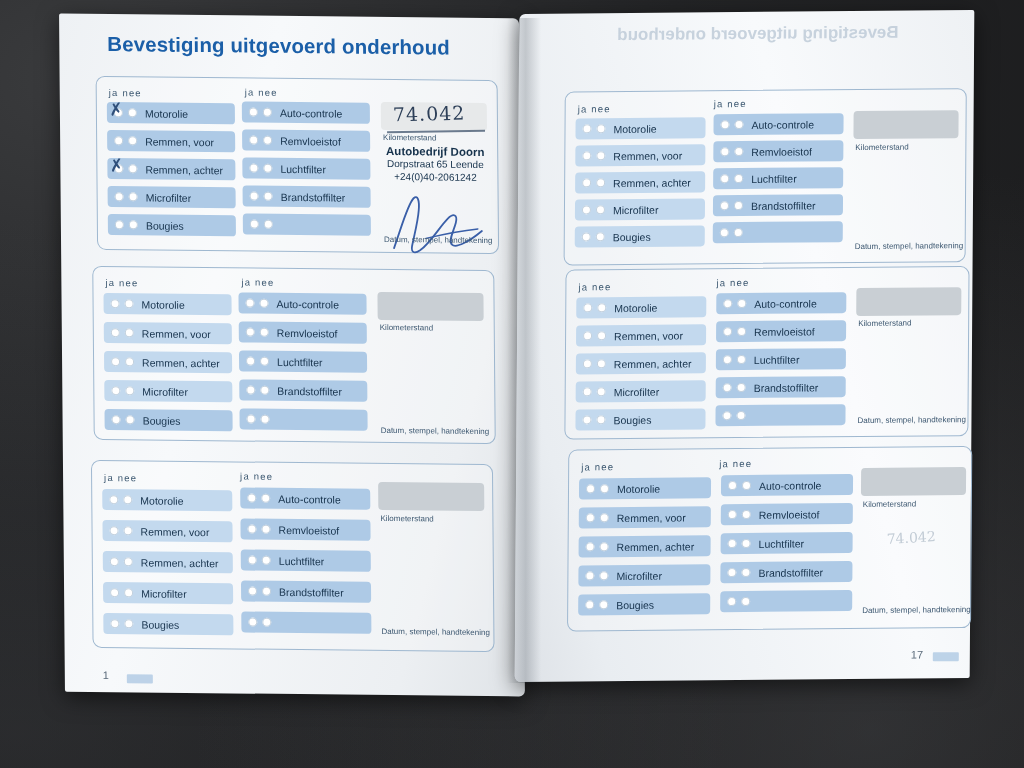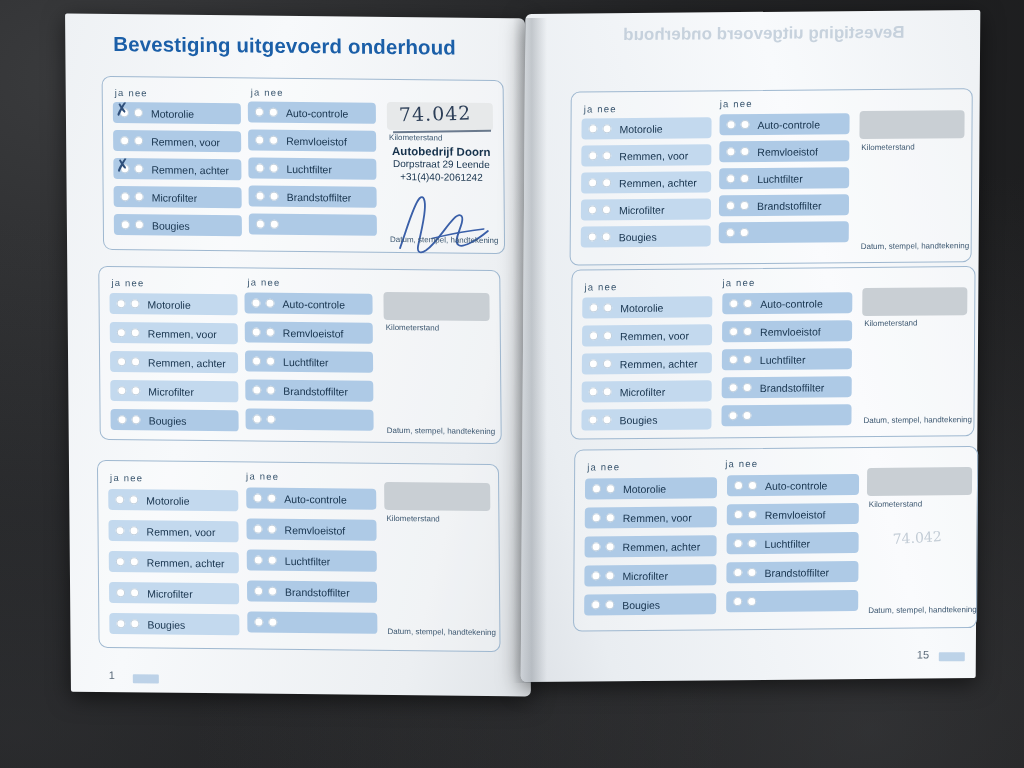--- a/index.html
+++ b/index.html
@@ -28,21 +28,21 @@
     position: absolute;
     inset: 0;
     background:
       radial-gradient(ellipse at 85% 95%, rgba(90,92,96,0.35) 0%, rgba(0,0,0,0) 55%),
       radial-gradient(ellipse at 2% 95%, rgba(70,72,76,0.30) 0%, rgba(0,0,0,0) 50%);
   }
 
   
   .booklet {
     position: absolute;
-    left: 18px;
+    left: 12px;
     top: 6px;
     width: 985px;
     height: 700px;
   }
   .page-sheet {
     position: absolute;
     background: #f3f5f7;
     box-shadow: 0 6px 22px rgba(0,0,0,0.55);
   }
   .page-left {
@@ -298,22 +298,22 @@
 
           </div>
 
           <div class="km-box" style="left:284px; top:22px; width:106px; height:28px; background:#e7e9ea;"></div>
           <div class="handwriting" style="left:296px; top:22px;">74.042</div>
           <div class="km-underline" style="left:290px; top:50px; width:98px;"></div>
           <div class="km-label" style="left:286px; top:53px;">Kilometerstand</div>
 
           <div class="stamp" style="left:284px; top:64px; width:108px;">
             <div class="s1">Autobedrijf Doorn</div>
-            <div class="s2">Dorpstraat 29 Leende</div>
-            <div class="s3">+31(4)40-2061242</div>
+            <div class="s2">Dorpstraat 65 Leende</div>
+            <div class="s3">+24(0)40-2061242</div>
           </div>
 
           <svg class="signature" viewBox="0 0 110 70" style="left:288px; top:110px;">
             <path d="M8,58 C16,36 22,14 28,8 C32,4 34,10 33,20 C32,32 28,46 26,56 C25,62 28,64 34,60 C44,53 54,36 62,28 C68,22 72,24 70,32 C68,40 62,50 66,54 C70,58 84,50 96,40" fill="none" stroke="#3a5fa8" stroke-width="1.8" stroke-linecap="round"></path>
             <path d="M40,48 C56,44 74,40 92,38" fill="none" stroke="#3a5fa8" stroke-width="1.4" stroke-linecap="round"></path>
           </svg>
 
           <div class="sign-label" style="left:286px; top:155px;">Datum, stempel, handtekening</div>
 
           <div class="tick" style="left:12px; top:22px;">✗</div>
@@ -629,20 +629,20 @@
               <span class="dot second"></span>
 
           </div>
 
           <div class="km-box" style="left:292px; top:20px; width:105px; height:28px;"></div>
           <div class="km-label" style="left:294px; top:52px;">Kilometerstand</div>
           <div class="faded-writing" style="left:318px; top:82px;">74.042</div>
           <div class="sign-label" style="left:294px; top:158px;">Datum, stempel, handtekening</div>
         </div>
 
-        <div class="page-number" style="left:396px; top:638px;">15</div>
+        <div class="page-number" style="left:396px; top:638px;">17</div>
         <div class="page-marker" style="left:418px; top:642px;"></div>
       </div>
     </div>
 
     <div class="gutter-shadow"></div>
   </div>
 </div>
 
 </body></html>

